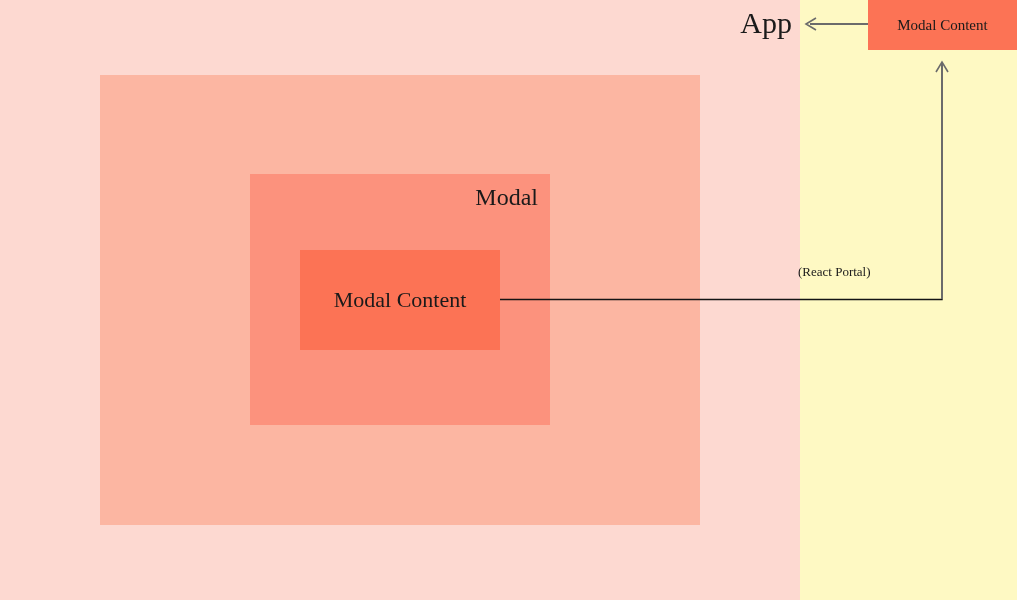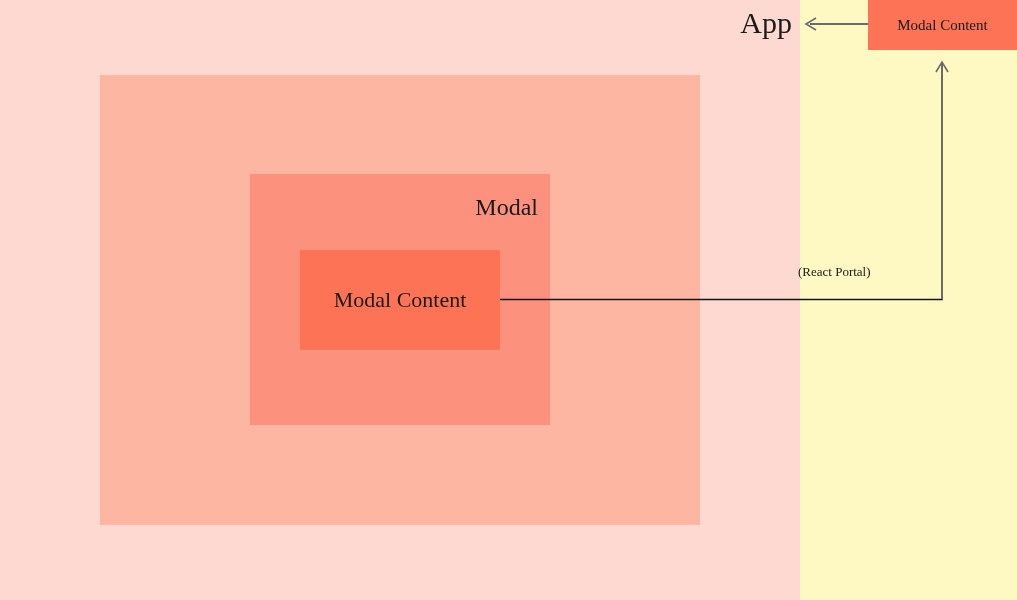--- a/index.html
+++ b/index.html
@@ -56,21 +56,21 @@
     left: 250px;
     top: 174px;
     width: 300px;
     height: 251px;
     background: #fc927d;
   }
 
   #modal-label {
     position: absolute;
     right: 12px;
-    top: 21px;
+    top: 11px;
     font-size: 24px;
     color: #1a1a1a;
     line-height: 1;
     white-space: nowrap;
   }
 
   #modal-content-box {
     left: 300px;
     top: 250px;
     width: 200px;

